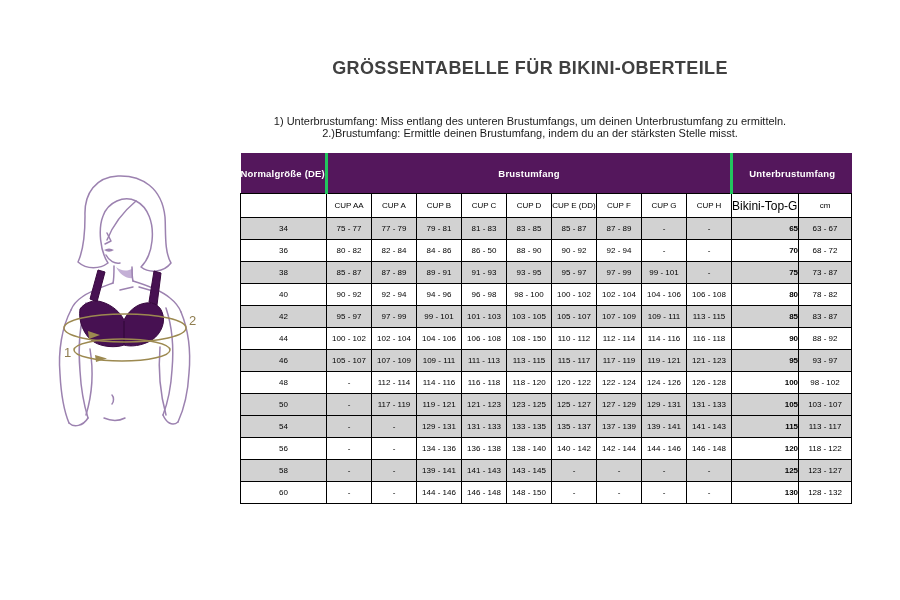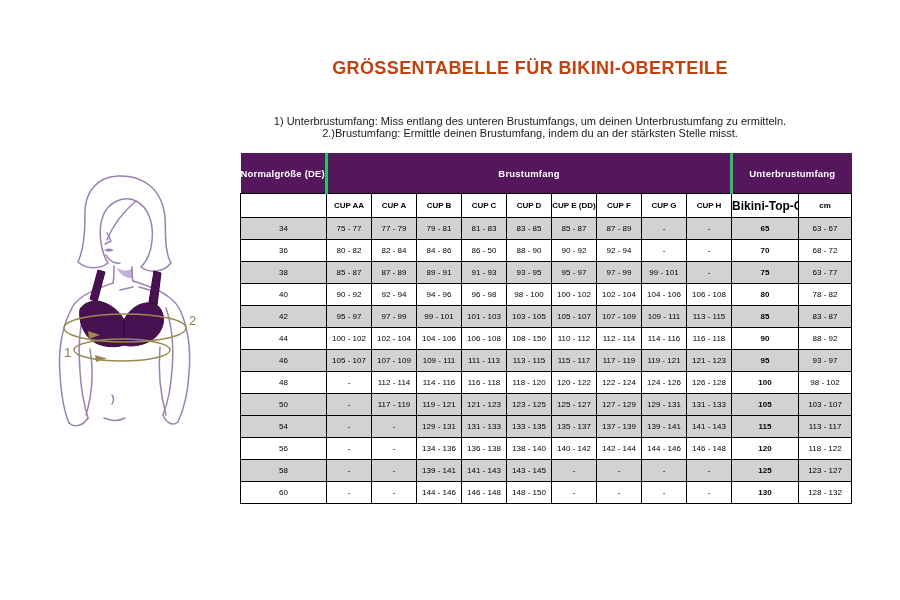--- a/index.html
+++ b/index.html
@@ -1,34 +1,34 @@
 <!DOCTYPE html>
 <html style="--header-bg: #54175c; --row-alt: #d2d2d2;"><head>
 <meta charset="utf-8">
 <style>
   html,body{margin:0;padding:0;background:#fff;}
   .page{position:relative;width:900px;height:600px;background:#ffffff;overflow:hidden;
         font-family:"Liberation Sans",sans-serif;color:#111;}
   .title{position:absolute;left:205px;top:57px;width:650px;text-align:center;
-         font-weight:bold;font-size:18px;line-height:22px;letter-spacing:.4px;color:#c2410c;}
+         font-weight:bold;font-size:18px;line-height:22px;letter-spacing:.4px;color:#404040;}
   .instructions{position:absolute;left:185px;top:116px;width:690px;text-align:center;
          font-size:11px;line-height:11.5px;color:#1a1a1a;}
   .fig{position:absolute;left:40px;top:170px;width:200px;height:272px;}
   table.size{position:absolute;left:240px;top:153px;width:611px;
          border-collapse:collapse;table-layout:fixed;}
   table.size th,table.size td{padding:0;margin:0;text-align:center;vertical-align:middle;
          border:1px solid #000;font-size:8px;color:#000;overflow:hidden;white-space:nowrap;}
   thead tr.groups th{border:none;background:var(--header-bg,#54175c);color:#fff;
          font-size:9.5px;font-weight:bold;height:40px;letter-spacing:.2px;}
   thead tr.groups th.gap{border-left:3px solid #22c55e;}
-  thead tr.cols th{height:23px;background:#fff;font-weight:bold;font-size:8px;}
+  thead tr.cols th{height:23px;background:#fff;font-weight:normal;font-size:8px;}
   thead tr.cols th.bikini{font-size:12px;}
   tbody td{height:21px;background:#fff;}
   tbody tr.alt td{background:var(--row-alt,#d2d2d2);}
-  tbody td.bold{font-weight:bold;}
+  tbody td.bold{font-weight:bold;text-align:right;}
 </style>
 </head>
 <body>
 
 <div class="page">
 
   <div class="title">
     <div>GRÖSSENTABELLE FÜR BIKINI-OBERTEILE</div>
   </div>
 
@@ -169,21 +169,21 @@
           <td>85 - 87</td>
           <td>87 - 89</td>
           <td>89 - 91</td>
           <td>91 - 93</td>
           <td>93 - 95</td>
           <td>95 - 97</td>
           <td>97 - 99</td>
           <td>99 - 101</td>
           <td>-</td>
           <td class="bold">75</td>
-          <td>63 - 77</td>
+          <td>73 - 87</td>
         </tr>
         <tr>
           <td>40</td>
           <td>90 - 92</td>
           <td>92 - 94</td>
           <td>94 - 96</td>
           <td>96 - 98</td>
           <td>98 - 100</td>
           <td>100 - 102</td>
           <td>102 - 104</td>

